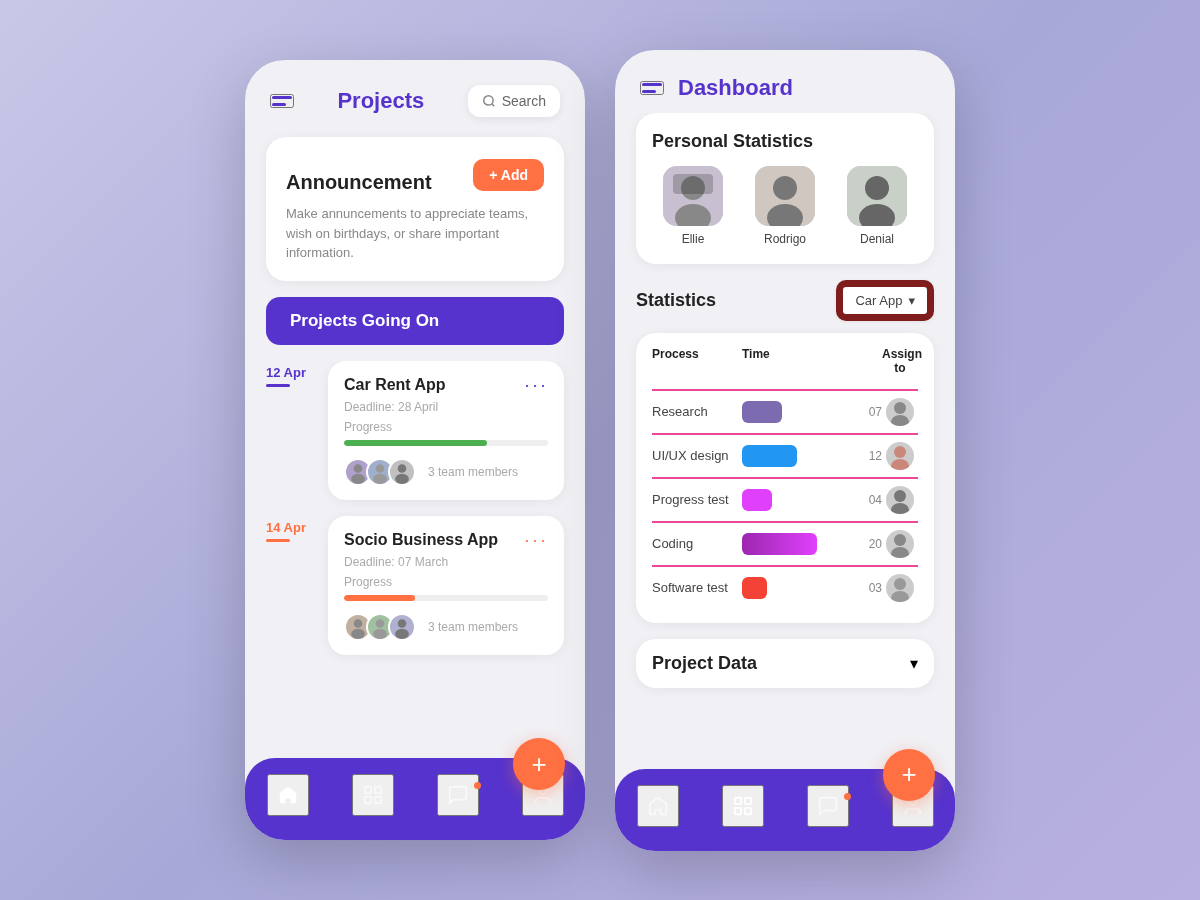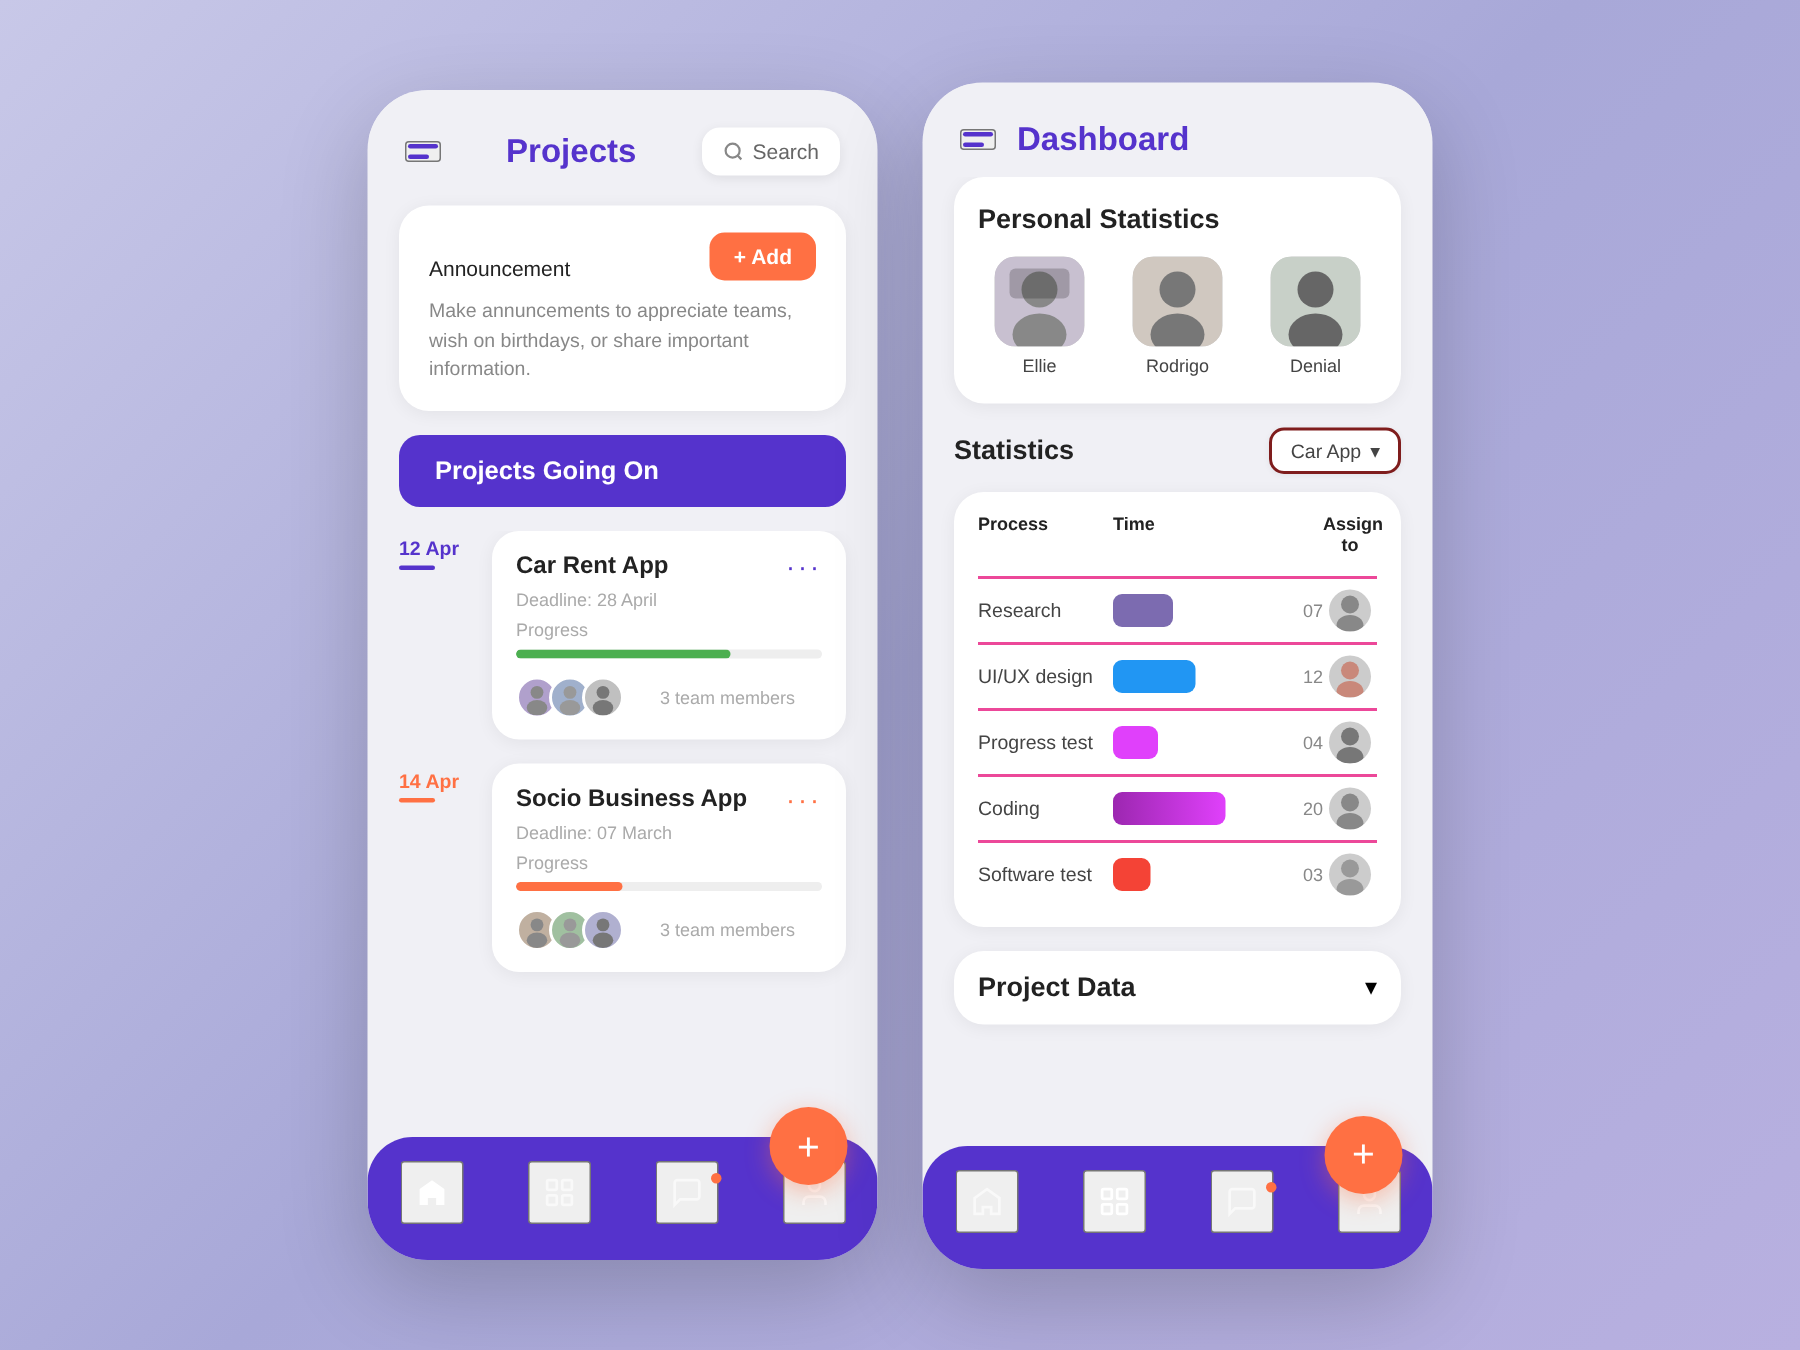--- a/index.html
+++ b/index.html
@@ -90,22 +90,22 @@
     }
 
     .announcement-header {
       display: flex;
       align-items: center;
       justify-content: space-between;
       margin-bottom: 10px;
     }
 
     .announcement-title {
-      font-size: 14px;
-      font-weight: 400;
+      font-size: 20px;
+      font-weight: 700;
       color: #222;
       margin-top: 16px;
     }
 
     .add-btn {
       background: #ff7043;
       color: white;
       border: none;
       border-radius: 10px;
       padding: 8px 16px;
@@ -225,21 +225,21 @@
     }
 
     .progress-bar-fill {
       height: 100%;
       border-radius: 3px;
     }
 
     .team-row {
       display: flex;
       align-items: center;
-      gap: 24px;
+      gap: 12px;
     }
 
     .avatar-stack {
       display: flex;
     }
 
     .avatar {
       width: 28px;
       height: 28px;
       border-radius: 50%;
@@ -381,21 +381,21 @@
       align-items: center;
       justify-content: space-between;
       margin-bottom: 12px;
     }
 
     .dropdown-btn {
       display: flex;
       align-items: center;
       gap: 6px;
       background: white;
-      border: 2px solid #7f1d1d;
+      border: 7px solid #7f1d1d;
       border-radius: 10px;
       padding: 6px 12px;
       font-size: 13px;
       color: #444;
       cursor: pointer;
       box-shadow: 0 1px 4px rgba(0,0,0,0.06);
     }
 
     .stats-table {
       background: white;

